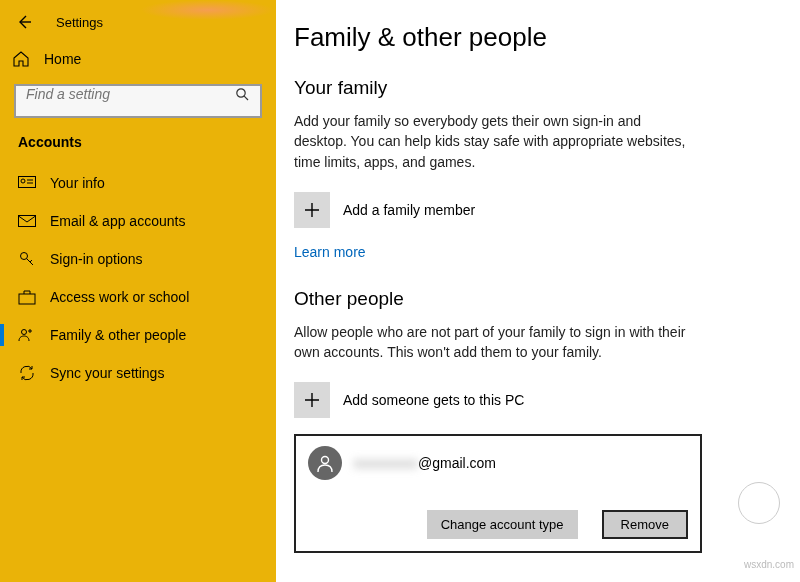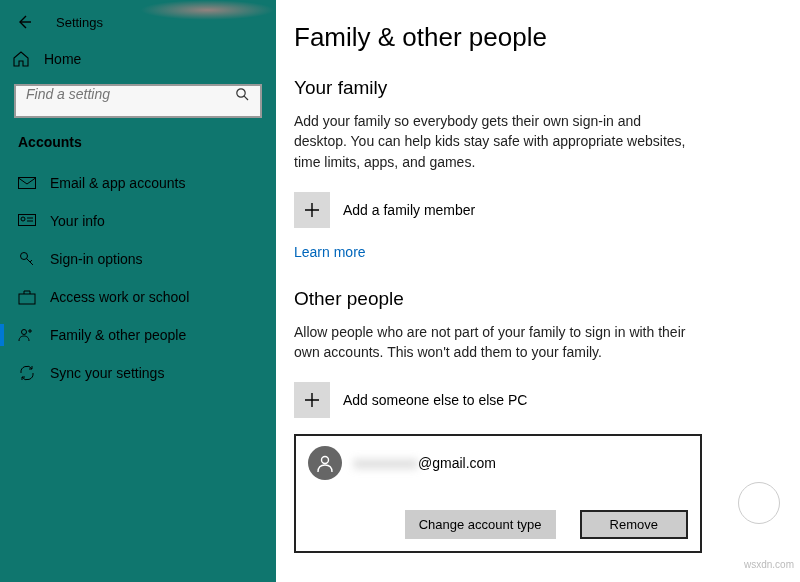--- a/index.html
+++ b/index.html
@@ -12,21 +12,21 @@
     height: 582px;
     overflow: hidden;
     position: relative;
   }
   .app {
     display: flex;
     height: 100%;
   }
   .sidebar {
     width: 276px;
-    background: #0f766e;
+    background: #eab308;
     display: flex;
     flex-direction: column;
     padding-top: 8px;
     position: relative;
   }
   .sidebar-top {
     display: flex;
     align-items: center;
     padding: 4px 10px 12px 14px;
     gap: 22px;
@@ -192,21 +192,21 @@
   .btn {
     background: #ccc;
     border: none;
     padding: 7px 14px;
     font-size: 13px;
     cursor: pointer;
     font-family: inherit;
   }
   .btn.outlined {
     border: 2px solid #222;
-    padding: 5px 28px;
+    padding: 5px 17px;
   }
   .circle-fab {
     position: absolute;
     right: 20px;
     bottom: 58px;
     width: 42px;
     height: 42px;
     border-radius: 50%;
     border: 1px solid #ccc;
     background: #fff;
@@ -256,35 +256,35 @@
         </span>
       </div>
     </div>
 
     <div class="section-label">Accounts</div>
 
     <div class="nav-list">
       <div class="nav-item">
         <span class="nav-icon">
           <svg width="18" height="14" viewBox="0 0 18 14">
-              <rect x="0.5" y="1.5" width="17" height="11" stroke="#000" fill="none"></rect>
-              <path d="M0.5 2 L9 8 L17.5 2" stroke="#000" fill="none"></path>
-            </svg>
-        </span>
-        <span>Email &amp; app accounts</span>
-      </div>
-      <div class="nav-item">
-        <span class="nav-icon">
-          <svg width="18" height="14" viewBox="0 0 18 14">
               <rect x="0.5" y="0.5" width="17" height="11" stroke="#000" fill="none"></rect>
               <circle cx="5" cy="5" r="2" stroke="#000" fill="none"></circle>
               <path d="M9 4 H15 M9 7 H15" stroke="#000"></path>
             </svg>
         </span>
         <span>Your info</span>
+      </div>
+      <div class="nav-item">
+        <span class="nav-icon">
+          <svg width="18" height="14" viewBox="0 0 18 14">
+              <rect x="0.5" y="1.5" width="17" height="11" stroke="#000" fill="none"></rect>
+              <path d="M0.5 2 L9 8 L17.5 2" stroke="#000" fill="none"></path>
+            </svg>
+        </span>
+        <span>Email &amp; app accounts</span>
       </div>
       <div class="nav-item">
         <span class="nav-icon">
           <svg width="18" height="18" viewBox="0 0 18 18">
               <circle cx="6" cy="6" r="3.5" stroke="#000" fill="none"></circle>
               <path d="M8.5 8.5 L15 15 M12 12 L14 10" stroke="#000" fill="none"></path>
             </svg>
         </span>
         <span>Sign-in options</span>
       </div>
@@ -338,21 +338,21 @@
 
     <h2 class="sub-title">Other people</h2>
     <p class="body-text">Allow people who are not part of your family to sign in with their own accounts. This won't add them to your family.</p>
 
     <div class="add-row">
       <div class="plus-box">
         <svg width="18" height="18" viewBox="0 0 18 18">
             <path d="M9 2 V16 M2 9 H16" stroke="#000" stroke-width="1.4"></path>
           </svg>
       </div>
-      <span>Add someone else to else PC</span>
+      <span>Add someone gets to this PC</span>
     </div>
 
     <div class="account-card">
       <div class="account-head">
         <div class="avatar">
           <svg width="20" height="20" viewBox="0 0 20 20">
               <circle cx="10" cy="7" r="3.5" stroke="#fff" stroke-width="1.4" fill="none"></circle>
               <path d="M3 19 C3 13 7 12 10 12 C13 12 17 13 17 19" stroke="#fff" stroke-width="1.4" fill="none"></path>
             </svg>
         </div>

